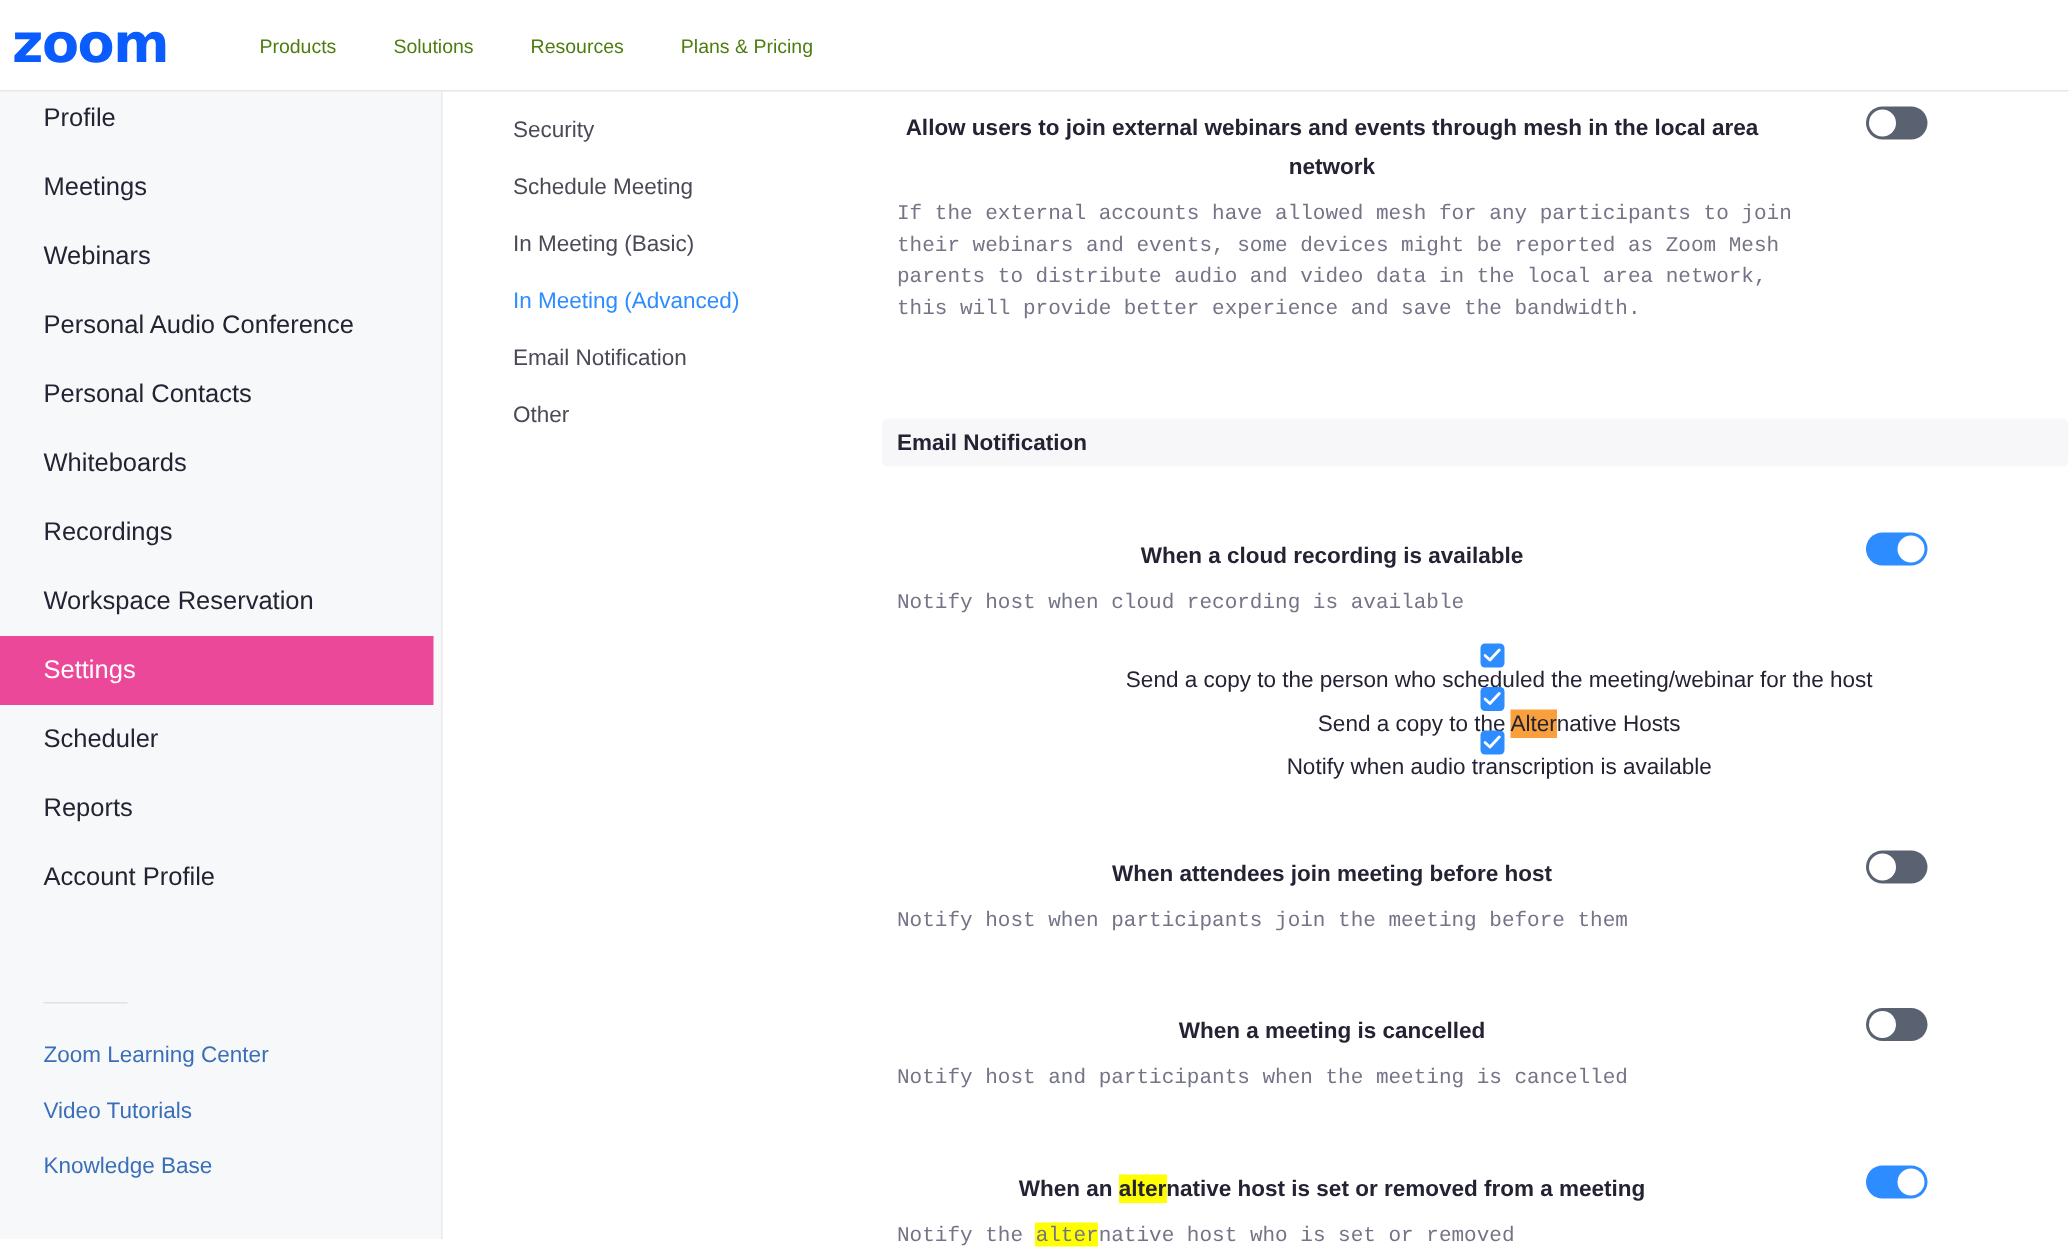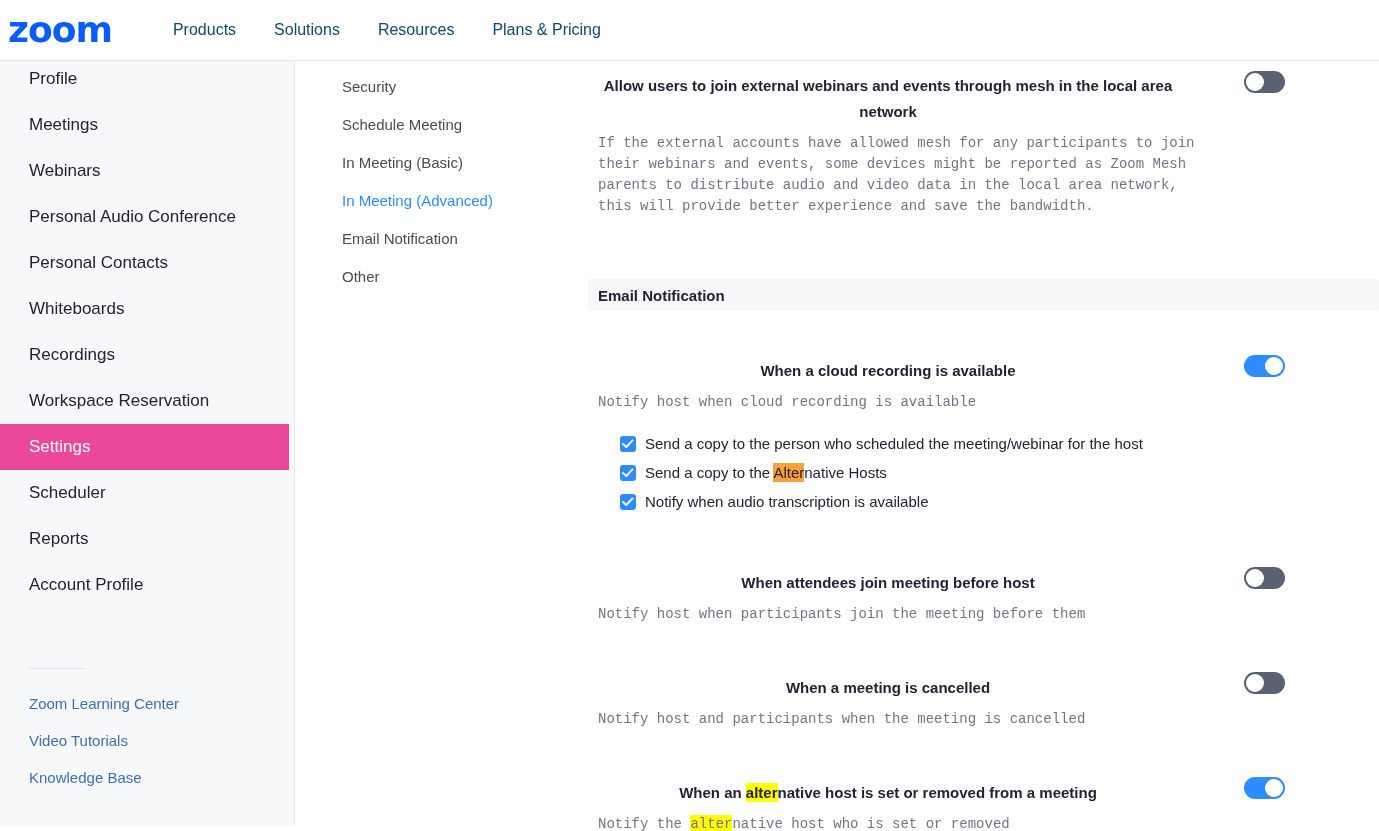--- a/index.html
+++ b/index.html
@@ -33,22 +33,22 @@
     font-family: "DejaVu Sans", sans-serif;
     user-select: none;
   }
   .nav-links {
     display: flex;
     align-items: center;
     margin-left: 42px;
     gap: 0px;
   }
   .nav-link {
-    font-size: 16px;
-    color: #0c4a6e;
+    font-size: 13px;
+    color: #4d7c0f;
     padding: 8px 19px;
     white-space: nowrap;
     cursor: pointer;
   }
 
   
   .ghost-text {
     position: absolute;
     left: 598px; top: 0px;
     width: 700px;
@@ -189,20 +189,21 @@
     color: #232333;
   }
 
   
   .cb-list { margin-top: 16px; padding-left: 22px; }
   .cb-row {
     display: flex;
     align-items: center;
     height: 29px;
     cursor: pointer;
+    flex-direction: column;
   }
   .cb {
     width: 16px; height: 16px;
     border-radius: 3px;
     background: #2d8cff;
     position: relative;
     flex: 0 0 auto;
     margin-right: 9px;
   }
   .cb svg { position: absolute; left: 2px; top: 3px; }

